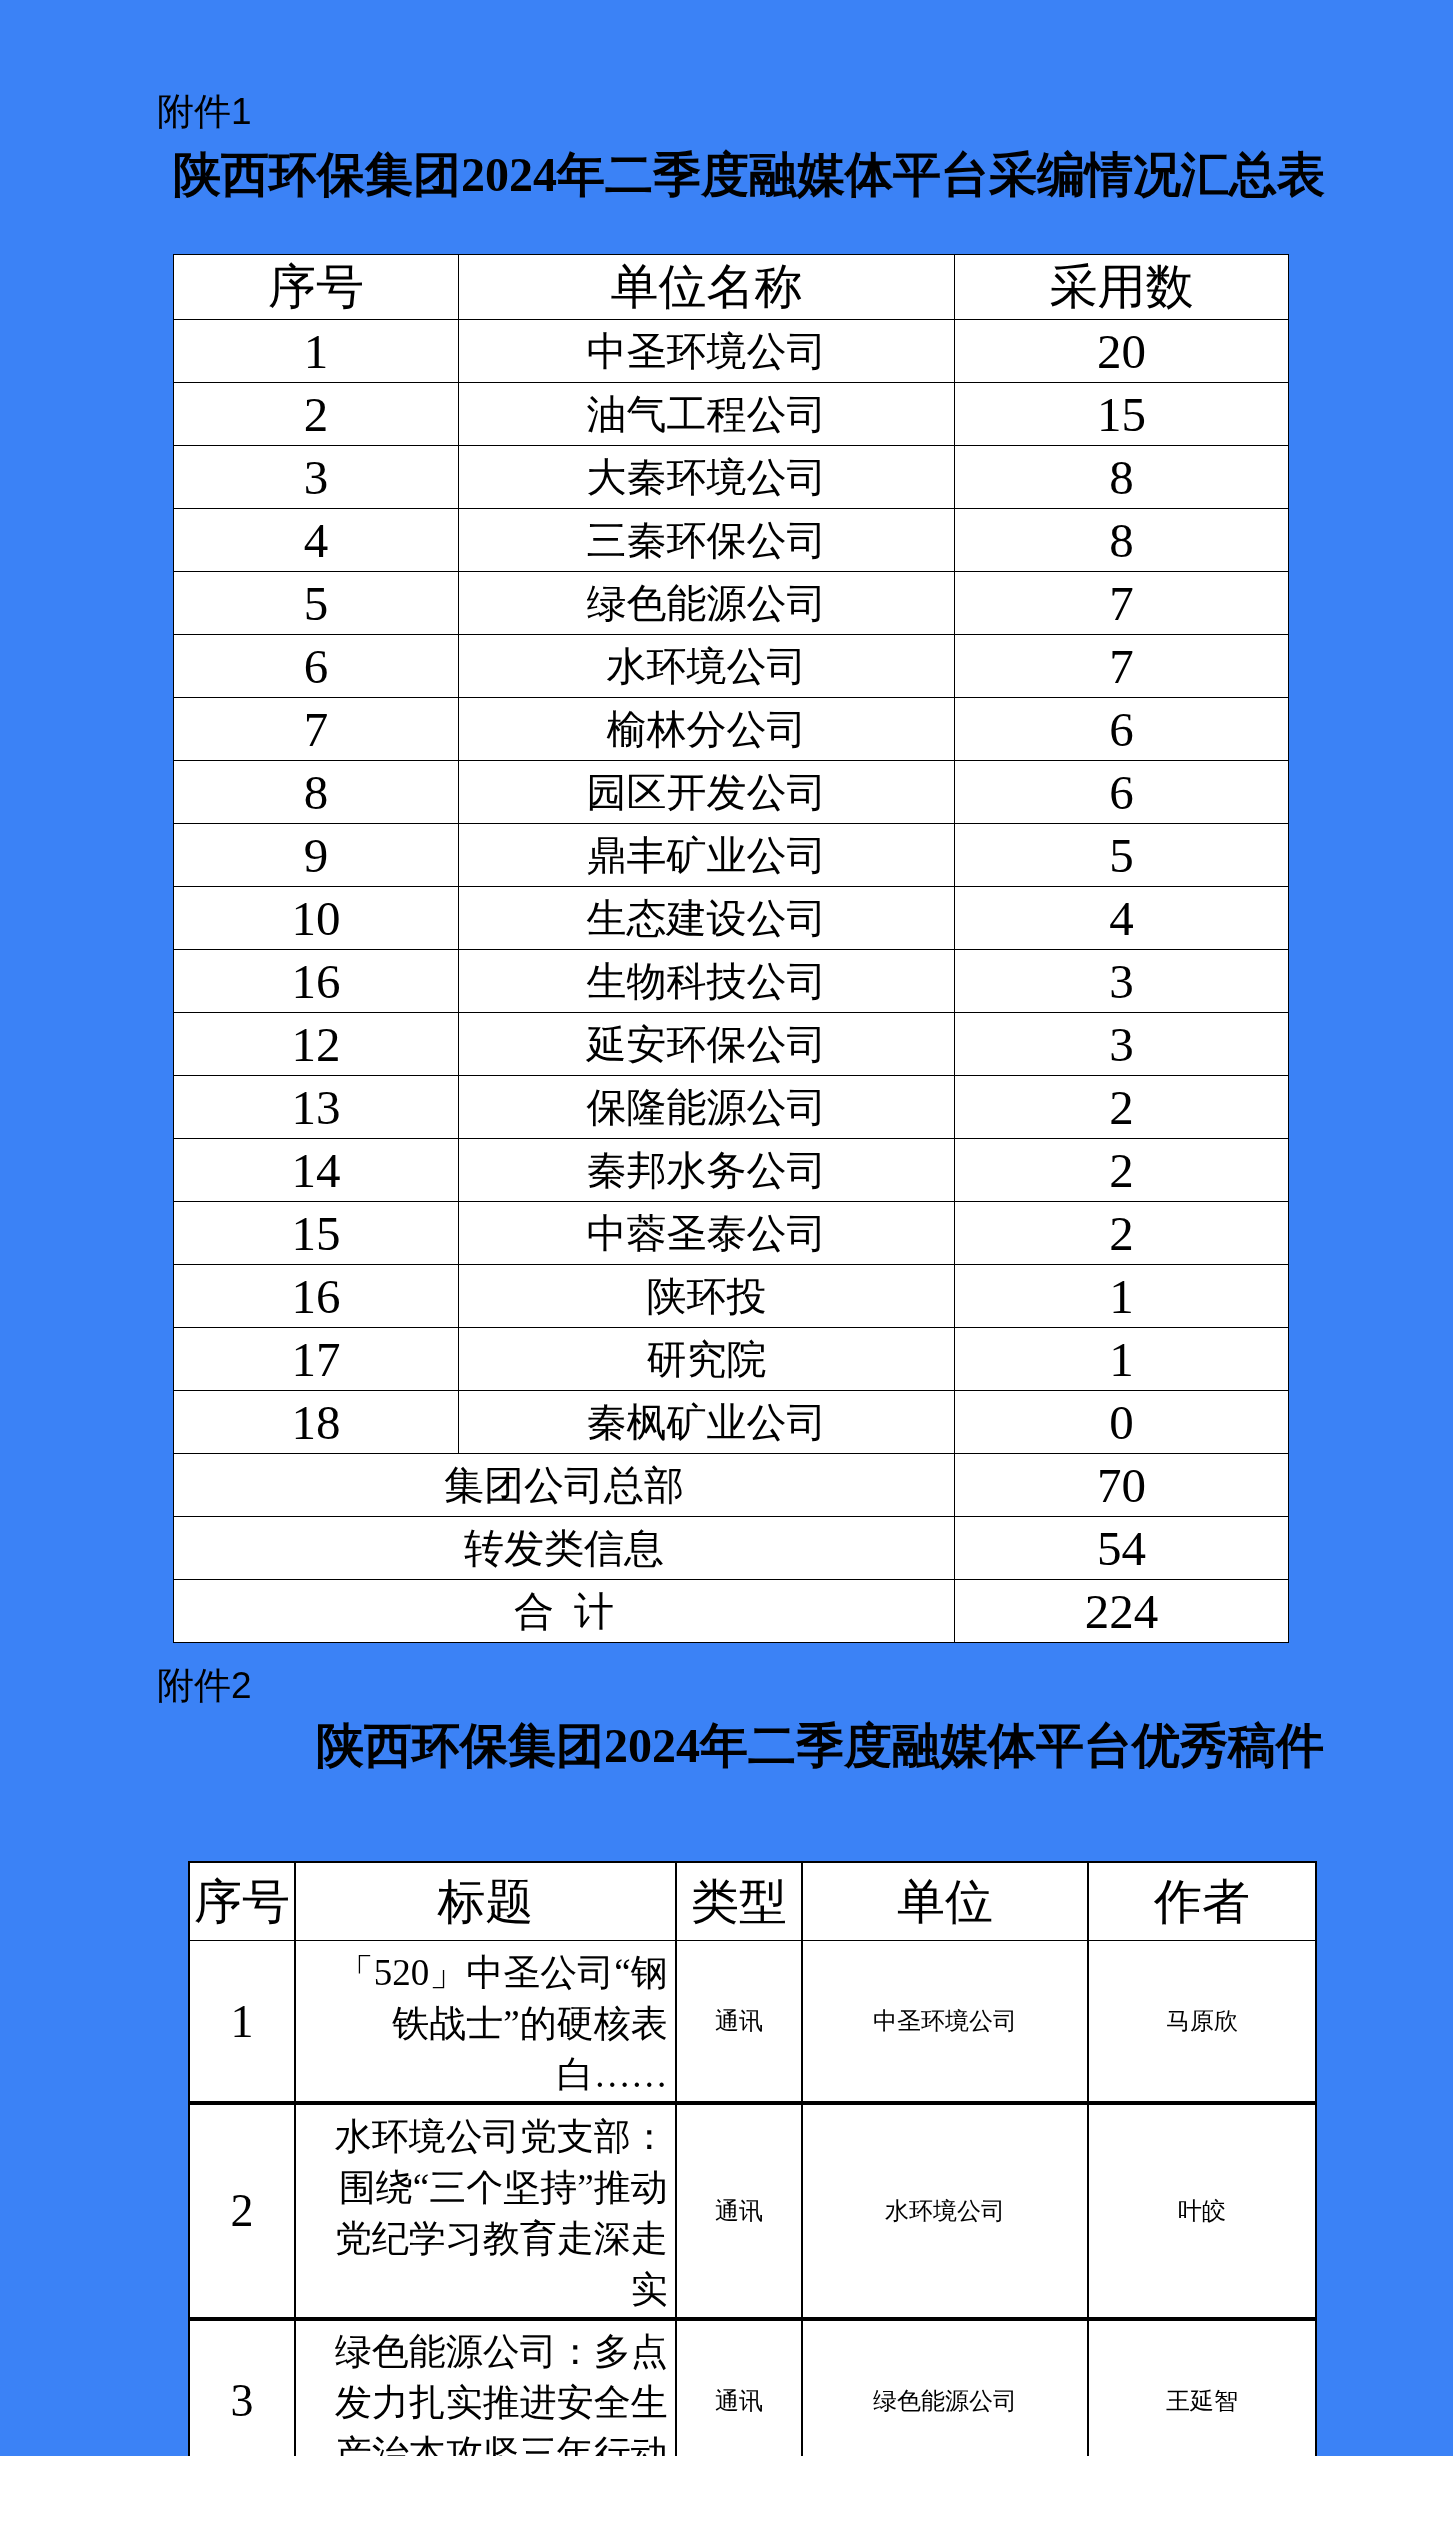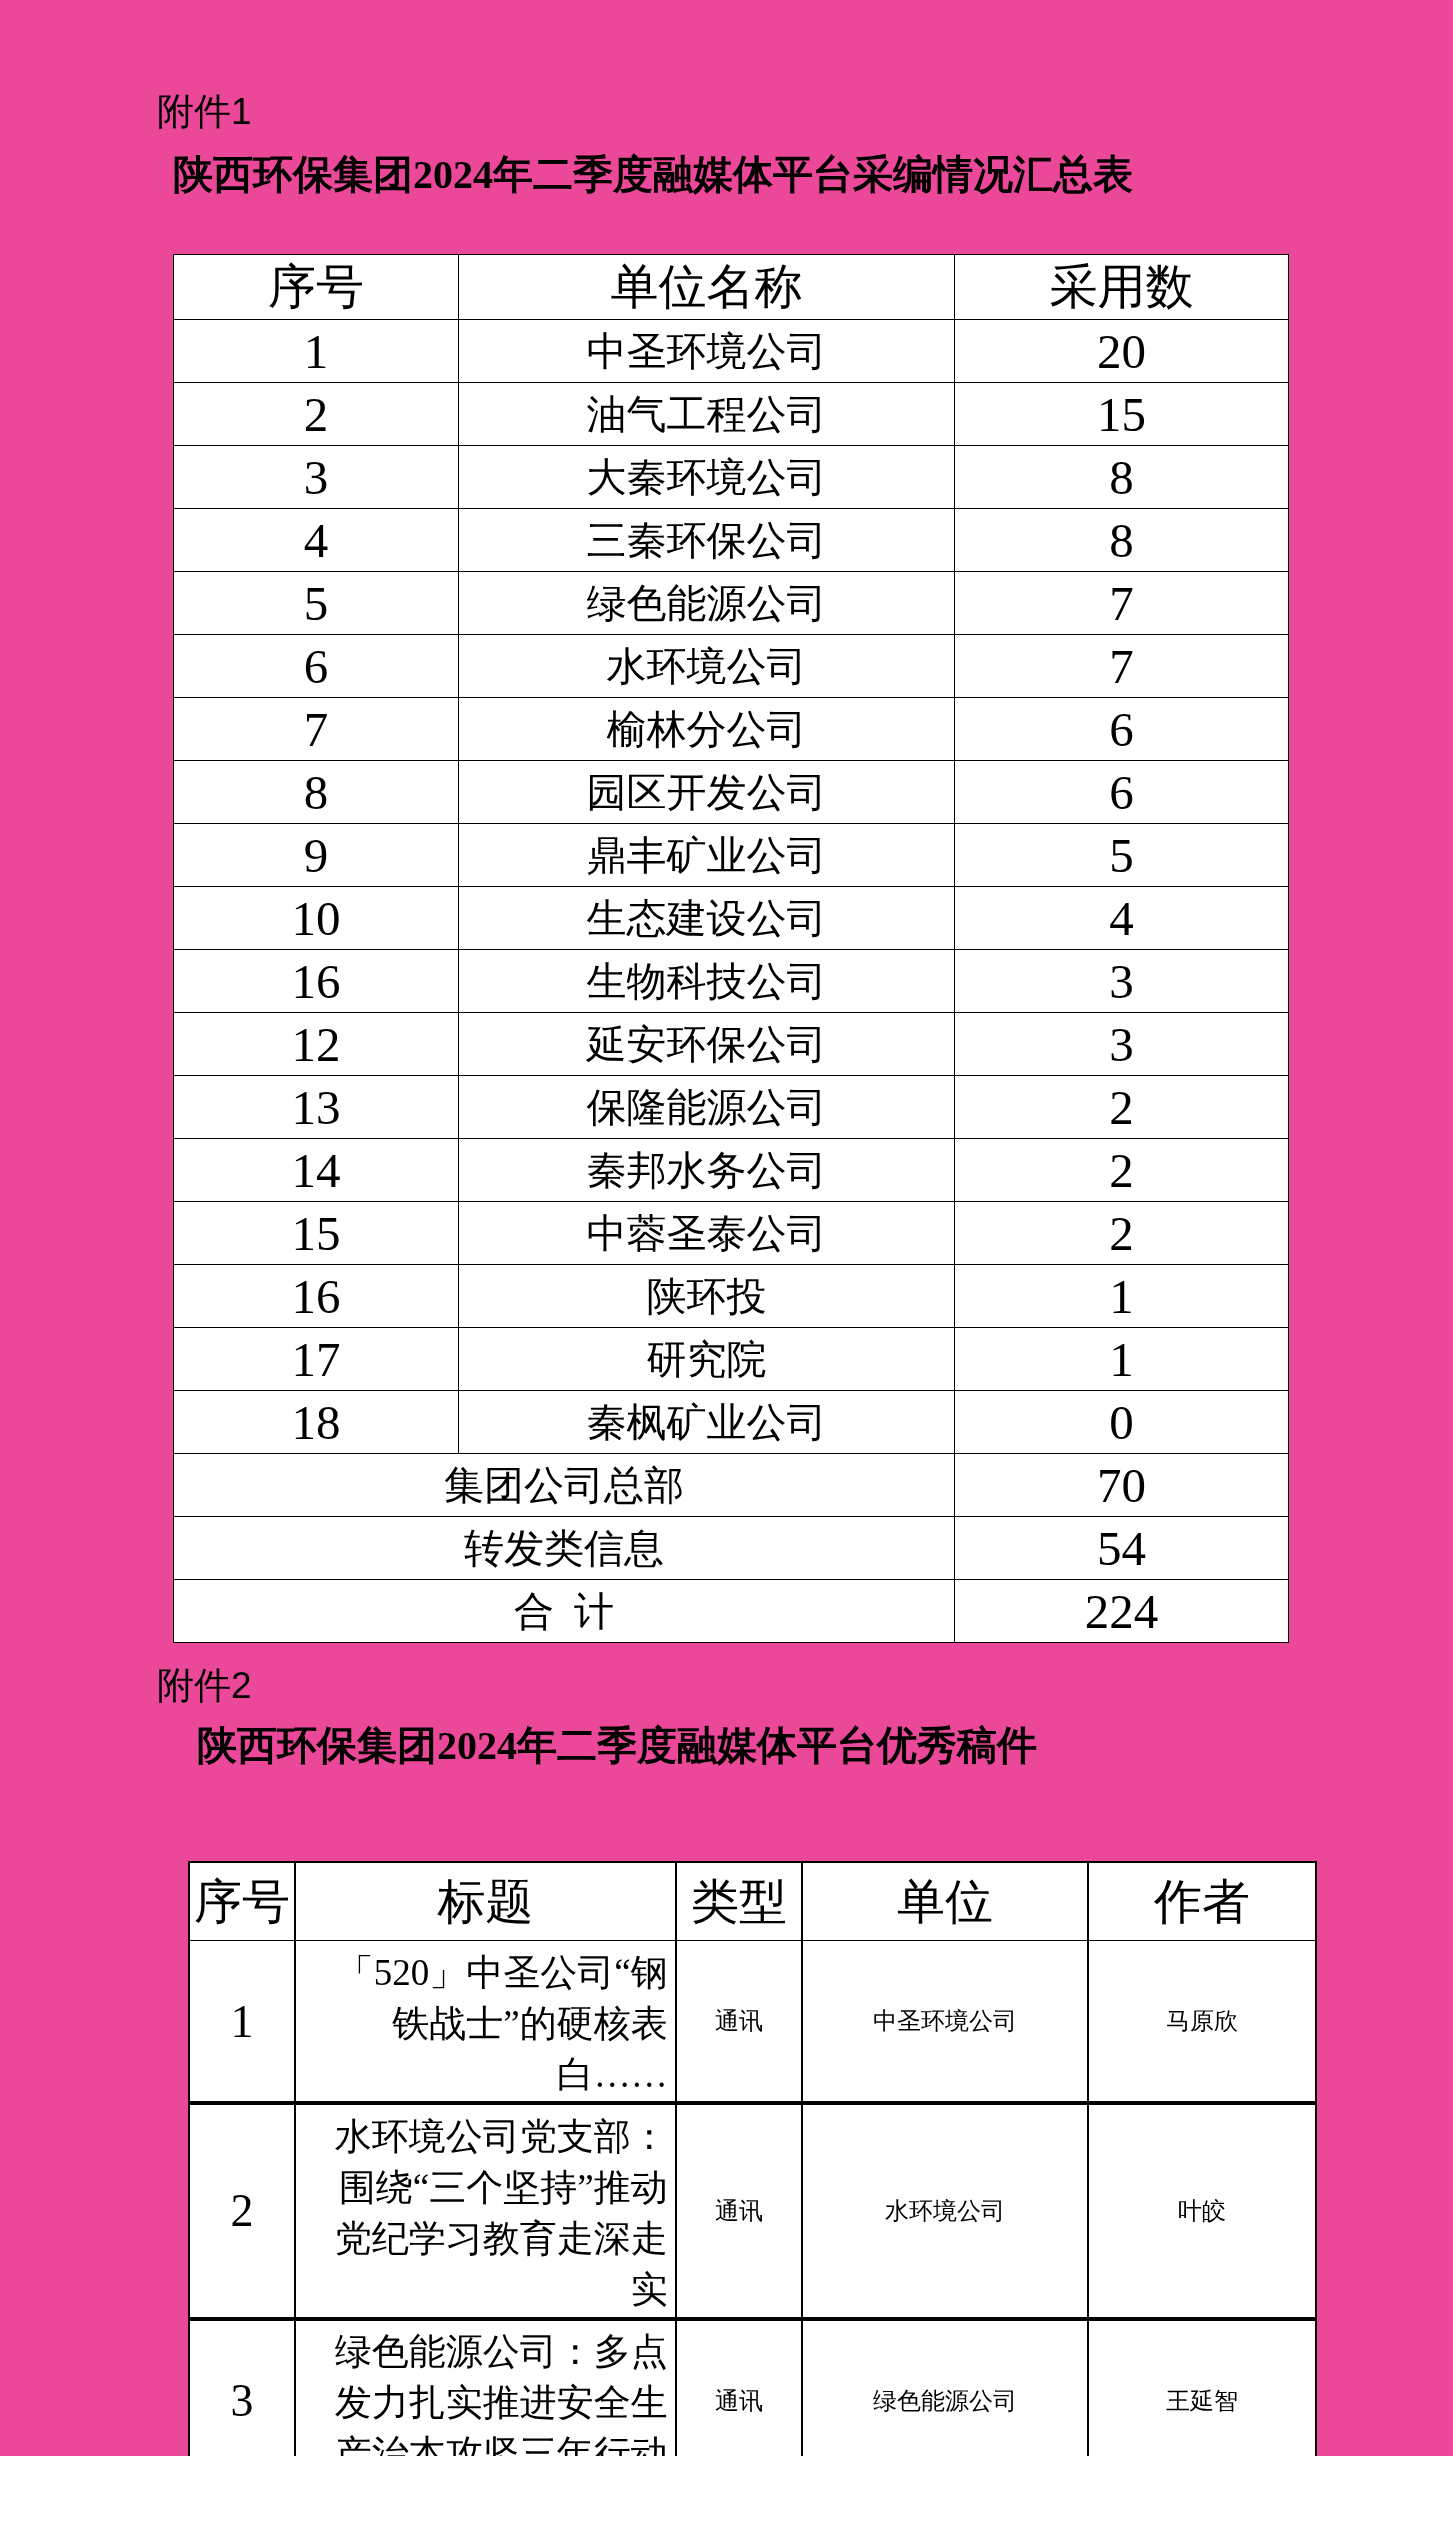--- a/index.html
+++ b/index.html
@@ -1,33 +1,33 @@
 <!DOCTYPE html>
 <html style="font-size:14.6px"><head>
 <meta charset="utf-8">
 <style>
   html,body{margin:0;padding:0;background:#ffffff;}
   .page{
     position:relative;
     width:1453px;height:2456px;
-    background:#ec4899;
+    background:#3b82f6;
     color:#000;
     font-family:"Liberation Serif","DejaVu Serif",serif;
     overflow:hidden;
   }
   .attach-label{
     position:absolute;left:157px;
     font-family:"Liberation Sans","DejaVu Sans",sans-serif;
     font-size:37px;line-height:44px;white-space:nowrap;
   }
   #attach1{top:90px;}
   #attach2{top:1664px;}
   .doc-title{
-    position:absolute;text-align:left;
-    font-size:40px;font-weight:bold;line-height:57px;white-space:nowrap;
+    position:absolute;text-align:right;
+    font-size:48px;font-weight:bold;line-height:57px;white-space:nowrap;
   }
   #title1{left:173px;width:1115px;top:146px;}
   #title2{left:197px;width:1127px;top:1717px;}
 
   table{border-collapse:collapse;table-layout:fixed;position:absolute;background:#fff;margin-top:32px;}
   td,th{padding:0;overflow:hidden;}
 
   
   .t1{left:173px;top:222px;width:1115px;}
   .t1 th,.t1 td{

